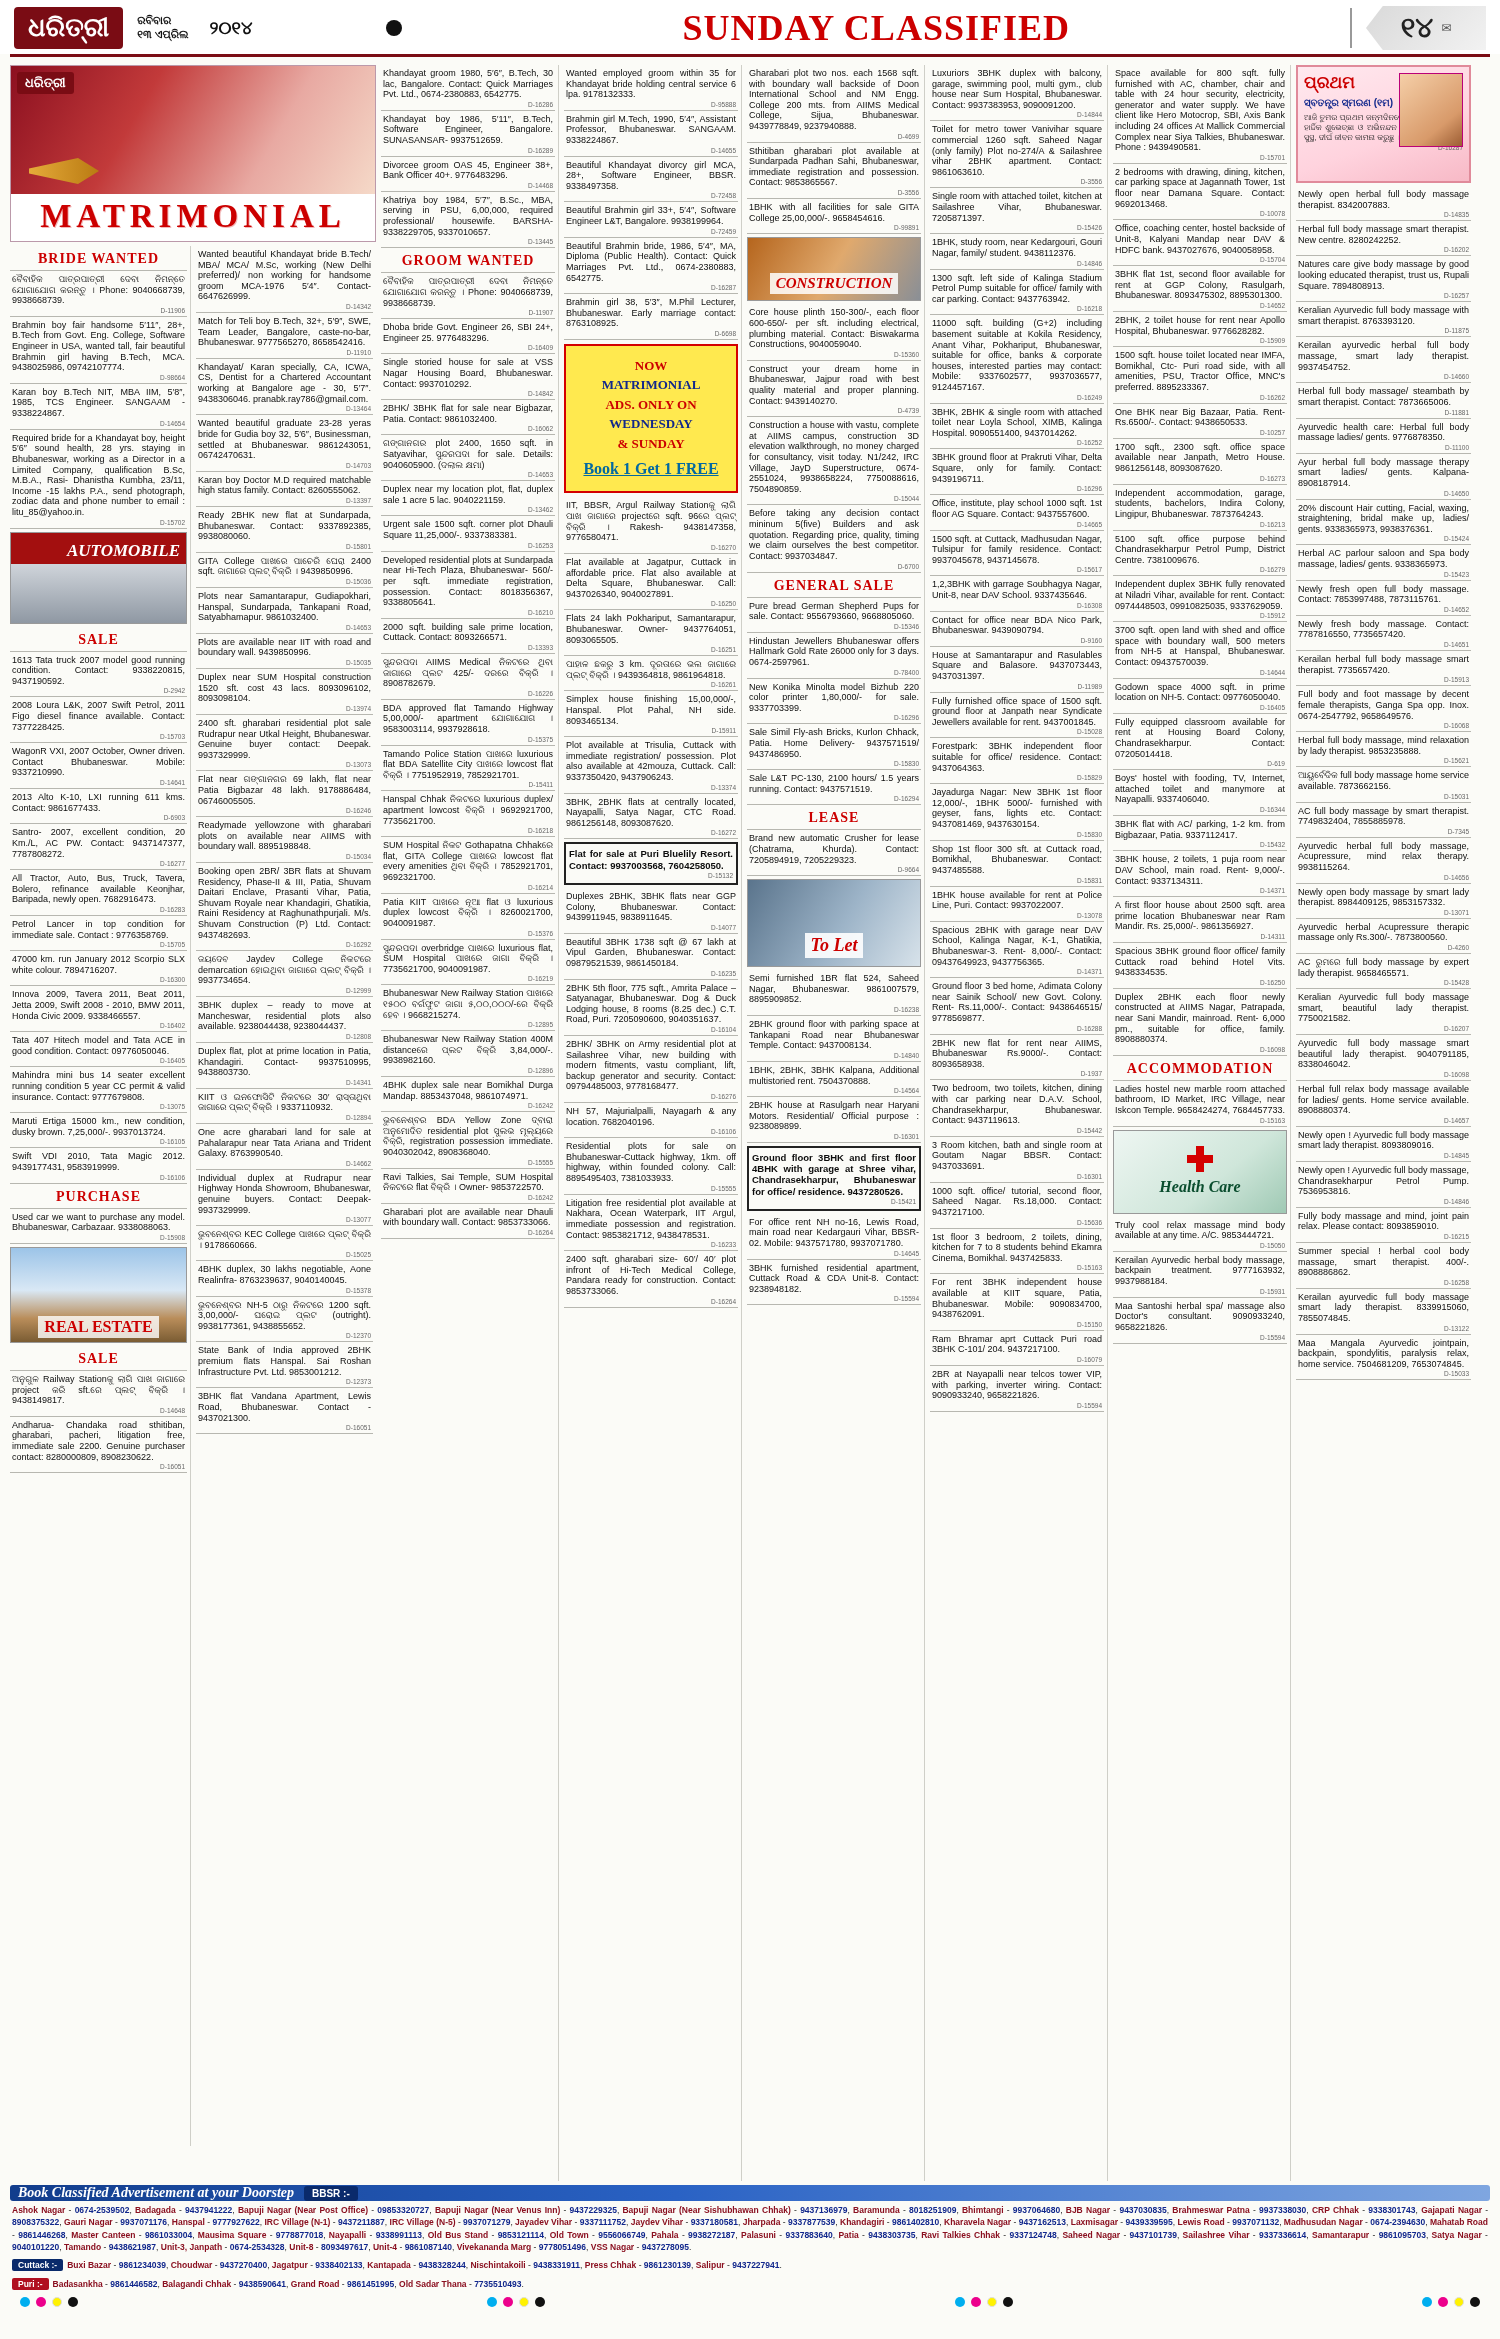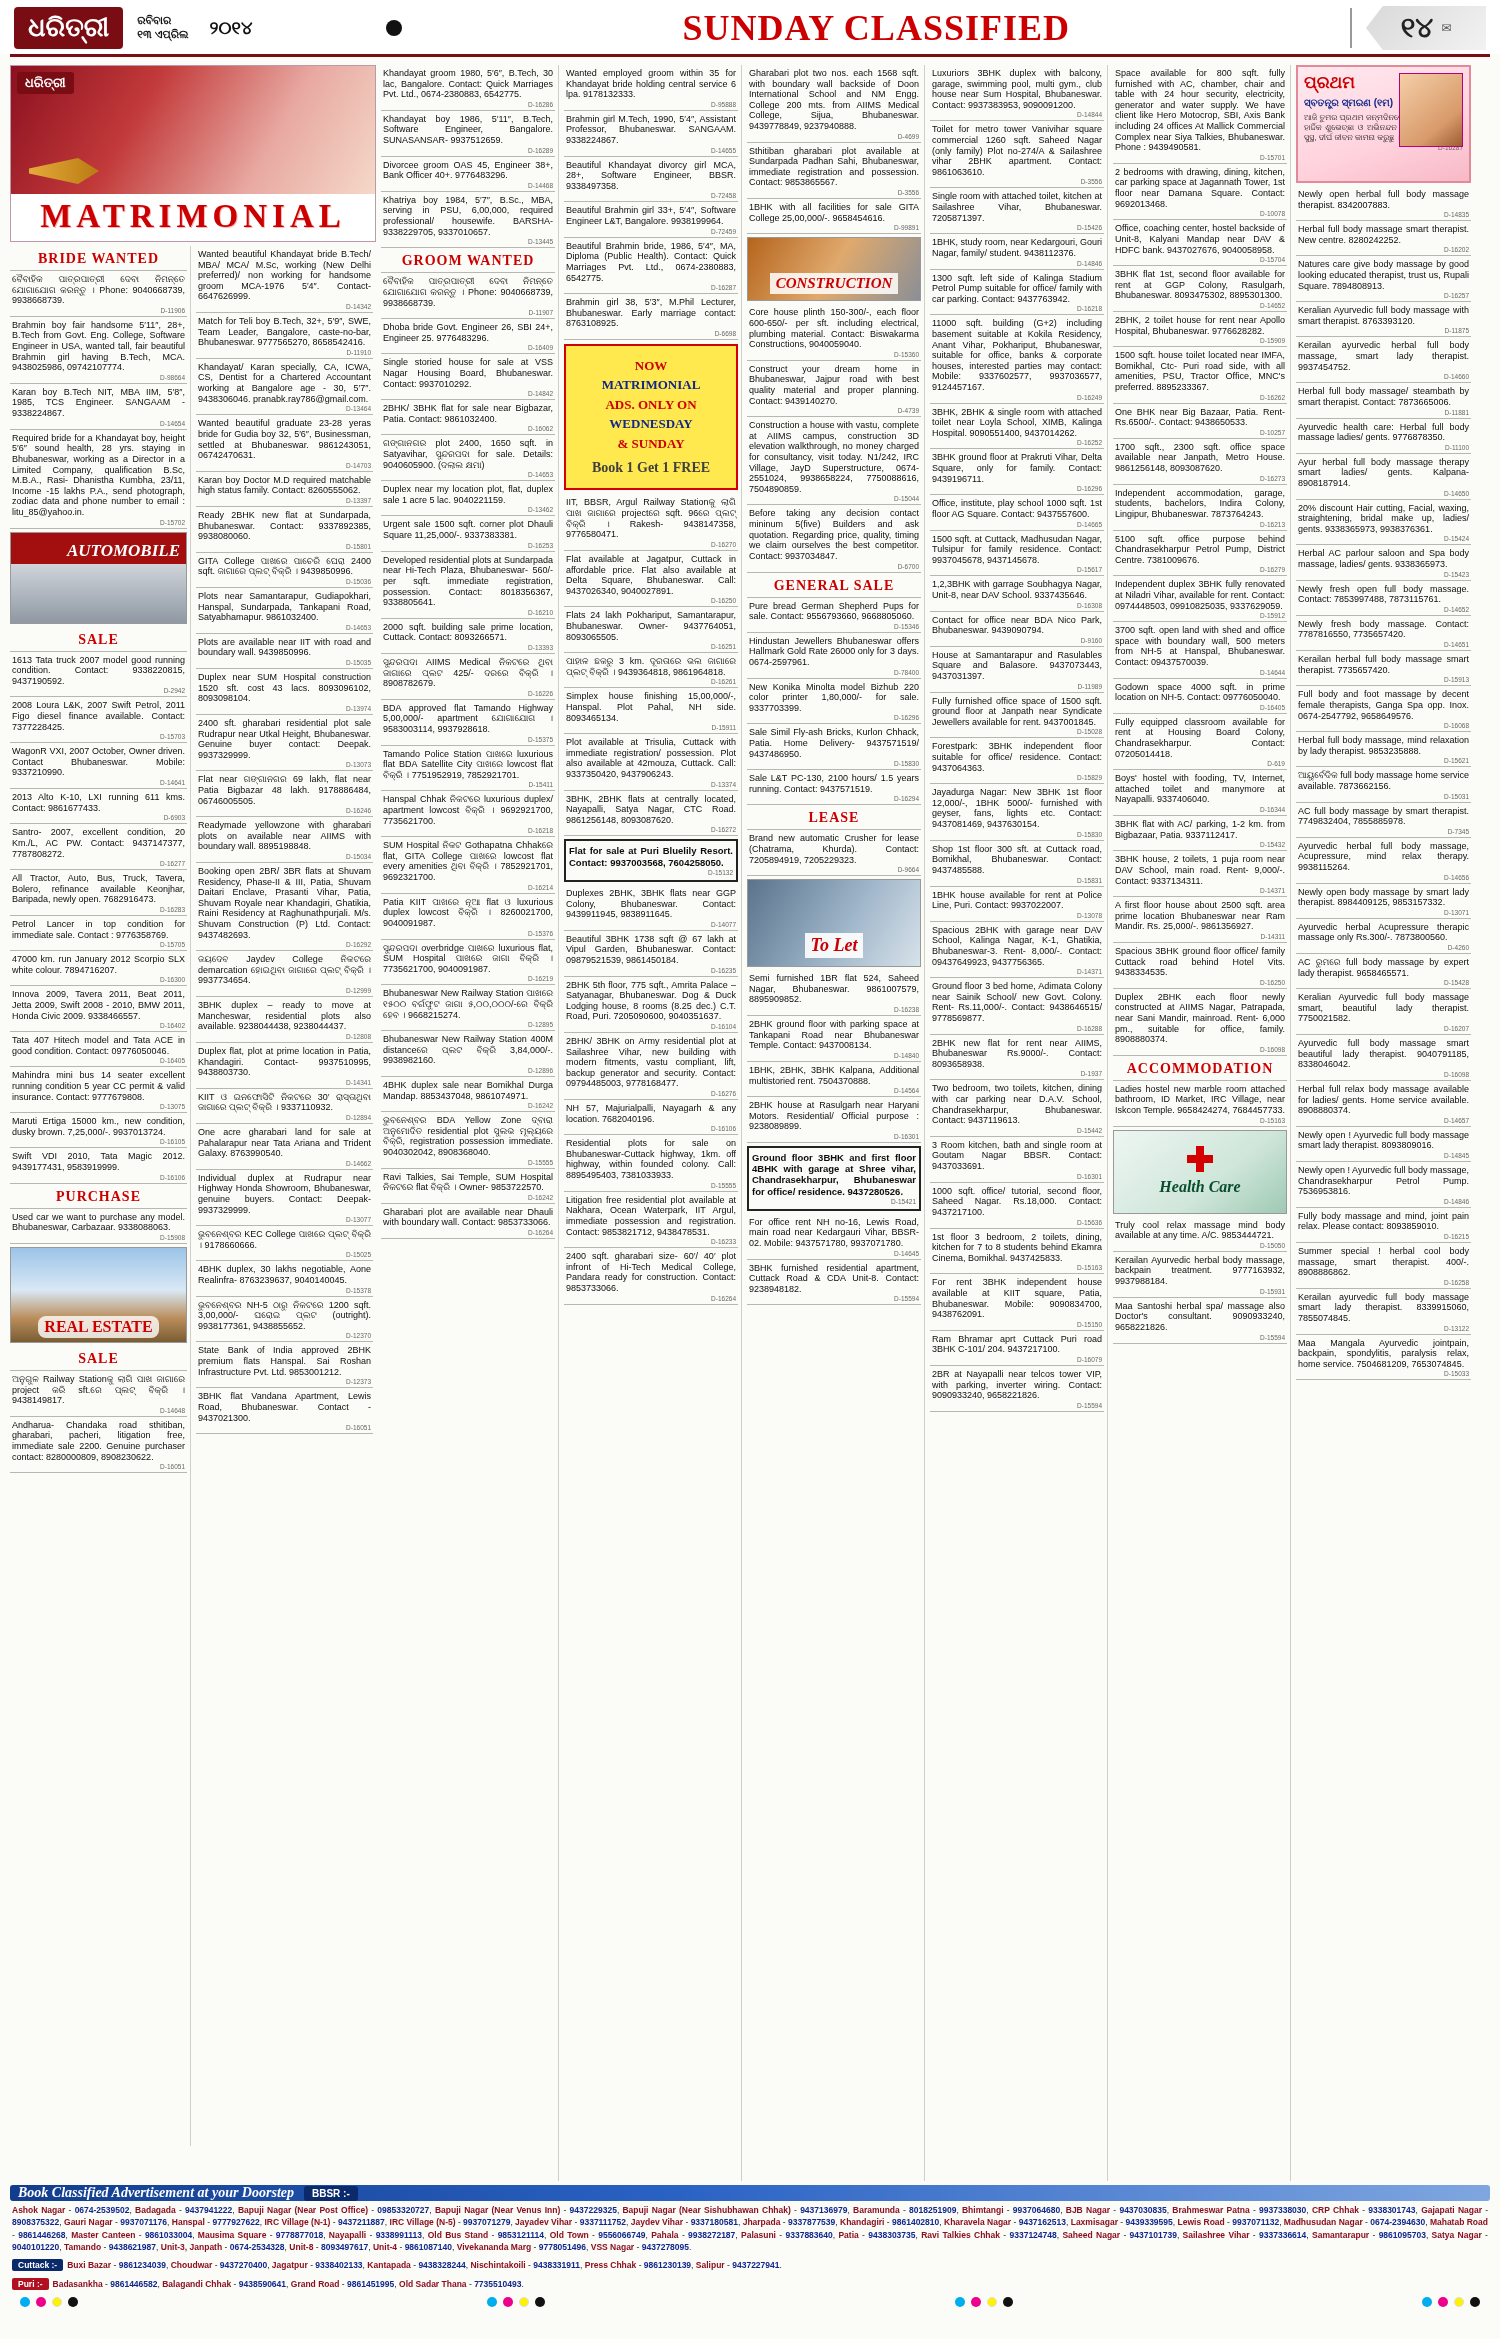--- a/index.html
+++ b/index.html
@@ -42,38 +42,38 @@
   .ad.featured { border:2px solid #222; margin:3px 0; padding:4px 3px; }
   .ad.featured .ad-t { font-weight:bold; font-size:9.5px; }
   .sec-h { color:#cc0000; font-weight:bold; text-align:center; font-size:14px; font-family:"Liberation Serif","DejaVu Serif",serif; letter-spacing:1px; padding:5px 0 3px; border-bottom:1px solid #b7b7b0; }
 
   
   .imgbox { position:relative; border:1px solid #999; margin:3px 0; display:flex; align-items:flex-end; justify-content:center; overflow:hidden; }
   .imgbox .lbl { font-weight:bold; font-family:"Liberation Serif","DejaVu Serif",serif; padding:2px 6px; }
   .k-automobile { height:92px; background:linear-gradient(180deg,#a30f0f 0%,#a30f0f 35%,#cfd4da 35%,#8f98a3 100%); }
   .k-automobile .lbl { position:absolute; top:6px; left:0; right:0; text-align:right; color:#fff; font-style:italic; font-size:17px; }
   .k-realestate { height:96px; background:linear-gradient(180deg,#9cc4e8 0%,#d9e8f5 45%,#b98d5a 75%,#7a5c33 100%); }
-  .k-realestate .lbl { color:#cc0000; background:rgba(255,255,255,.8); font-size:16px; margin-bottom:4px;border-radius:8px; }
+  .k-realestate .lbl { color:#cc0000; background:rgba(255,255,255,.8); font-size:16px; margin-bottom:4px; }
   .k-construction { height:64px; background:linear-gradient(120deg,#b5651d 0%,#e0a96d 50%,#8a8f96 100%); }
   .k-construction .lbl { color:#cc0000; background:rgba(255,255,255,.85); font-style:italic; font-size:15px; margin-bottom:6px; }
   .k-tolet { height:88px; background:linear-gradient(120deg,#5a748c 0%,#9db4c8 55%,#d7e2ea 100%); }
   .k-tolet .lbl { color:#cc0000; background:rgba(255,255,255,.9); font-size:18px; font-style:italic; margin-bottom:8px; }
   .k-healthcare { height:84px; background:linear-gradient(140deg,#eef6f2 0%,#cfe6da 60%,#9fc9b4 100%); flex-direction:column; align-items:center; justify-content:center; }
   .k-healthcare .cross { width:26px; height:26px; position:relative; margin-bottom:4px; }
   .k-healthcare .cross:before, .k-healthcare .cross:after { content:""; position:absolute; background:#d40000; }
   .k-healthcare .cross:before { left:9px; top:0; width:8px; height:26px; }
   .k-healthcare .cross:after { top:9px; left:0; width:26px; height:8px; }
   .k-healthcare .lbl { color:#0a4d2e; font-size:16px; font-style:italic; }
 
   
   .promo { background:#ffe94f; border:2px solid #d40000; text-align:center; padding:10px 4px; margin:4px 0; }
   .promo div { font-weight:bold; font-family:"Liberation Serif","DejaVu Serif",serif; line-height:1.5; }
   .promo .p-red { color:#cc0000; font-size:13px; }
   .promo .p-blue { color:#11278c; font-size:13px; }
-  .promo .p-big { color:#404040; font-size:14px; margin-top:4px; }
+  .promo .p-big { color:#0369a1; font-size:16px; margin-top:4px;text-decoration:underline; }
 
   
   .babybox { border:2px solid #e08a9a; background:linear-gradient(160deg,#ffe9ef 0%,#ffd3de 60%,#f7b9c6 100%); padding:6px; margin-bottom:3px; position:relative; min-height:118px; }
   .baby-title { color:#cc0000; font-weight:bold; font-size:17px; font-family:"Liberation Serif","DejaVu Serif",serif; }
   .baby-photo { position:absolute; top:6px; right:6px; width:64px; height:74px; background:linear-gradient(140deg,#f5cfa8,#d89a6a 70%,#9c5d33); border:1px solid #b07; }
   .baby-sub { color:#11278c; font-weight:bold; font-size:10px; margin-top:4px; }
   .baby-text { font-size:8px; color:#222; margin-top:4px; line-height:1.25; width:100px; text-align:justify; }
 
   
   .footer { padding:0 10px; }

